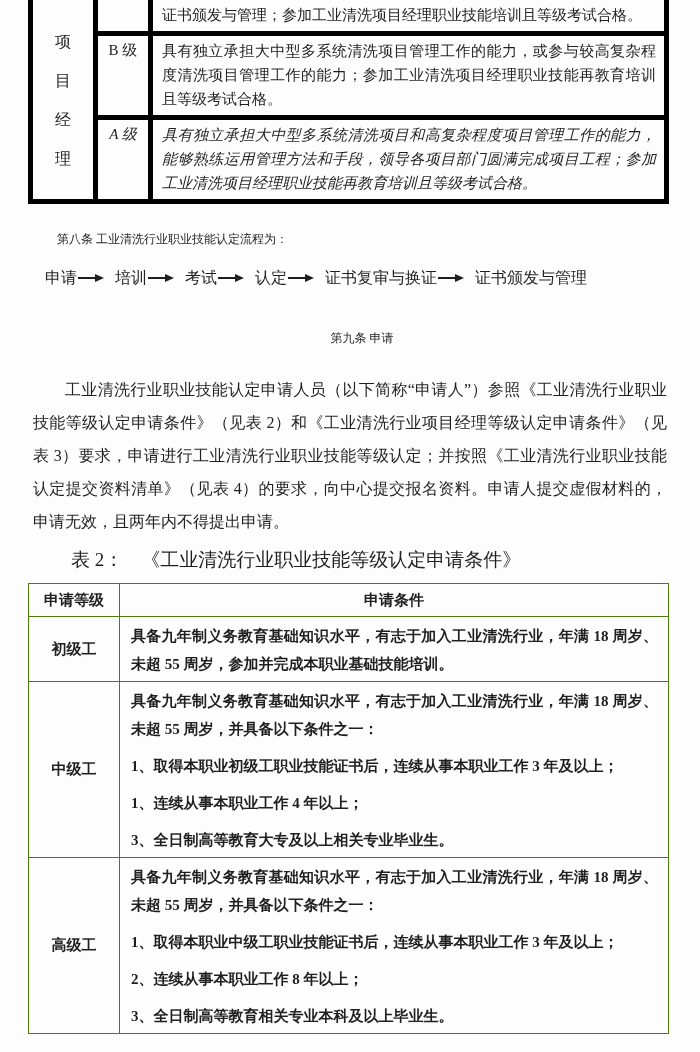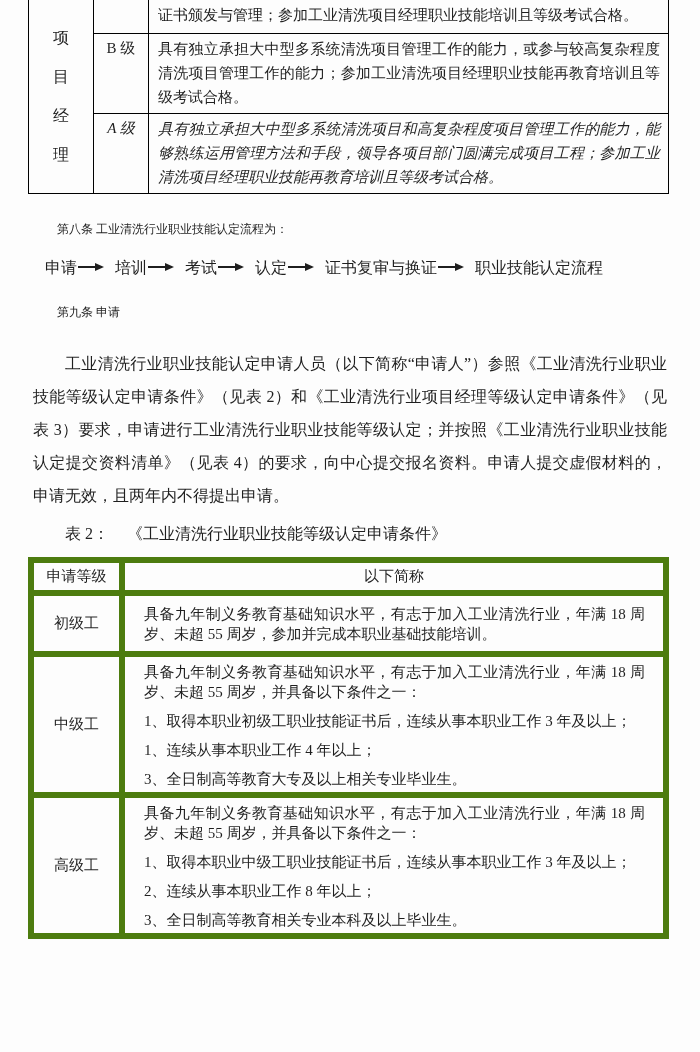--- a/index.html
+++ b/index.html
@@ -7,56 +7,56 @@
     width:700px;height:1052px;overflow:hidden;
     background:#fdfdfd;color:#1f1f1f;
     font-family:"Liberation Serif","DejaVu Serif",serif;
   }
   *{box-sizing:border-box;}
   .page{position:relative;width:700px;height:1052px;}
 
   
   table{border-collapse:collapse;}
   .t1{margin-left:28px;width:641px;table-layout:fixed;}
-  .t1 td{border:1px solid #000000;vertical-align:top;}
+  .t1 td{border:5px solid #000000;vertical-align:top;}
   .t1 tr:first-child td{border-top:0;}
   .t1 .c-vert{width:65px;text-align:center;vertical-align:middle;}
   .t1 .c-level{width:55px;text-align:center;padding-top:5px;font-size:15px;}
   .t1 .c-desc{padding:3px 8px 4px 9px;font-size:15px;line-height:24px;text-align:justify;}
   .t1 .r1{height:33px;}
   .t1 .r2{height:77px;}
   .t1 .r3{height:73px;font-style:italic;}
   .vchar{display:block;text-align:center;font-size:16px;line-height:39px;}
 
   
   .content{padding:0 33px;}
   .chapter-title{margin-top:57px;text-align:center;font-size:20px;font-weight:bold;letter-spacing:1px;}
   .article{margin-top:24px;font-size:12px;line-height:22px;text-indent:2em;}
-  .article-9{margin-top:22px;}
+  .article-9{margin-top:38px;text-align:center;}
 
   .flow{margin-top:18px;font-size:16px;white-space:nowrap;}
   .flow-step{vertical-align:middle;margin-left:12px;}
   .flow-arrow{display:inline-block;width:24px;height:0;border-top:2px solid #1f1f1f;
     position:relative;vertical-align:middle;margin:0 1px 2px 1px;}
   .flow-arrow::after{content:"";position:absolute;right:-2px;top:-5px;width:0;height:0;
     border-left:9px solid #1f1f1f;border-top:4px solid transparent;border-bottom:4px solid transparent;}
 
   .body-para{margin-top:24px;font-size:16px;line-height:33px;text-indent:2em;
     text-align:justify;word-break:break-all;}
 
-  .caption{margin-top:11px;font-size:16px;line-height:22px;padding-left:2em;}
+  .caption{margin-top:11px;font-size:19px;line-height:22px;padding-left:2em;}
   .caption .cap-label{margin-right:18px;}
 
   
   .t2{margin:12px 0 0 28px;width:641px;table-layout:fixed;}
-  .t2 td,.t2 th{border:6px solid #4d7c0f;font-weight:normal;}
+  .t2 td,.t2 th{border:1px solid #4d7c0f;font-weight:bold;}
   .t2 .c-level2{width:91px;text-align:center;vertical-align:middle;font-size:15px;}
   .t2 th{height:33px;font-size:15px;text-align:center;vertical-align:middle;}
   .t2 .c-cond{padding:5px 10px 3px 11px;font-size:15px;vertical-align:middle;}
-  .t2 .c-cond p{margin:0 8px 9px;line-height:20px;text-align:justify;word-break:break-all;}
+  .t2 .c-cond p{margin:0 0 9px;line-height:28px;text-align:justify;word-break:break-all;}
   .t2 .c-cond p:last-child{margin-bottom:0;}
   .t2 .r-junior{height:61px;}
 </style>
 </head>
 <body>
 
 <div class="page">
 
   <table class="t1">
     <tbody>
@@ -80,38 +80,38 @@
     </tr>
   </tbody>
     </table>
 
   <div class="content">
 
 
     <div class="article">第八条  工业清洗行业职业技能认定流程为：</div>
 
     <div class="flow">
-      <span class="flow-step">申请</span><span class="flow-arrow"></span><span class="flow-step">培训</span><span class="flow-arrow"></span><span class="flow-step">考试</span><span class="flow-arrow"></span><span class="flow-step">认定</span><span class="flow-arrow"></span><span class="flow-step">证书复审与换证</span><span class="flow-arrow"></span><span class="flow-step">职业技能认定流程</span>
+      <span class="flow-step">申请</span><span class="flow-arrow"></span><span class="flow-step">培训</span><span class="flow-arrow"></span><span class="flow-step">考试</span><span class="flow-arrow"></span><span class="flow-step">认定</span><span class="flow-arrow"></span><span class="flow-step">证书复审与换证</span><span class="flow-arrow"></span><span class="flow-step">证书颁发与管理</span>
     </div>
 
     <div class="article article-9">第九条  申请</div>
 
     <div class="body-para">工业清洗行业职业技能认定申请人员（以下简称“申请人”）参照《工业清洗行业职业技能等级认定申请条件》（见表 2）和《工业清洗行业项目经理等级认定申请条件》（见表 3）要求，申请进行工业清洗行业职业技能等级认定；并按照《工业清洗行业职业技能认定提交资料清单》（见表 4）的要求，向中心提交报名资料。申请人提交虚假材料的，申请无效，且两年内不得提出申请。</div>
 
     <div class="caption">
       <span class="cap-label">表 2：</span><span>《工业清洗行业职业技能等级认定申请条件》</span>
     </div>
 
   </div>
 
   <table class="t2">
     <tbody>
         <tr>
       <th class="c-level2">申请等级</th>
-      <th>以下简称</th>
+      <th>申请条件</th>
     </tr>
     <tr class="r-junior">
       <td class="c-level2">初级工</td>
       <td class="c-cond">
         <p>具备九年制义务教育基础知识水平，有志于加入工业清洗行业，年满 18 周岁、未超 55 周岁，参加并完成本职业基础技能培训。</p>
       </td>
     </tr>
     <tr>
       <td class="c-level2">中级工</td>
       <td class="c-cond">

